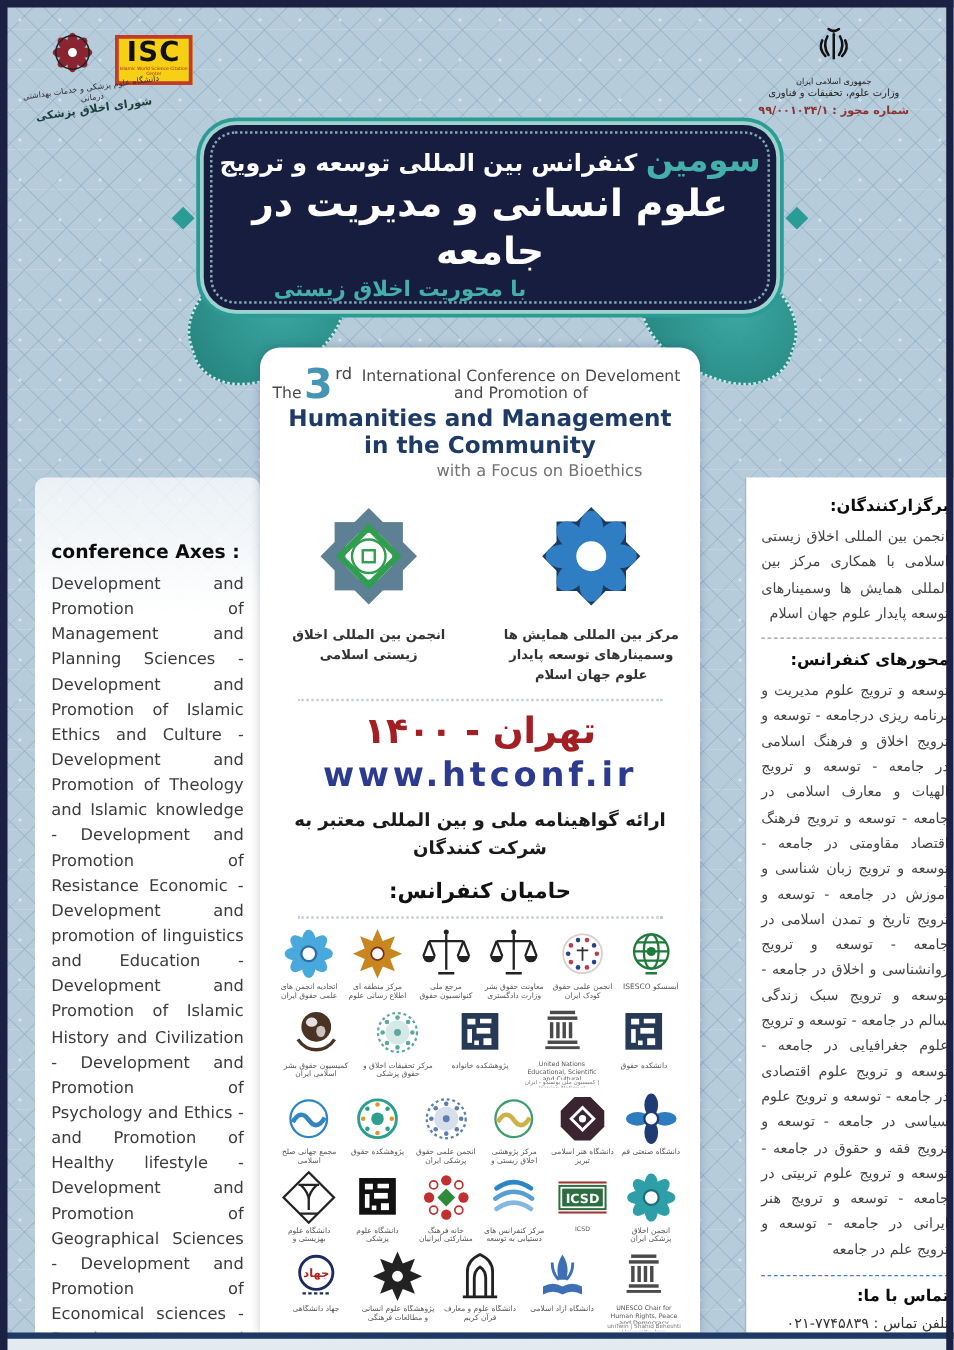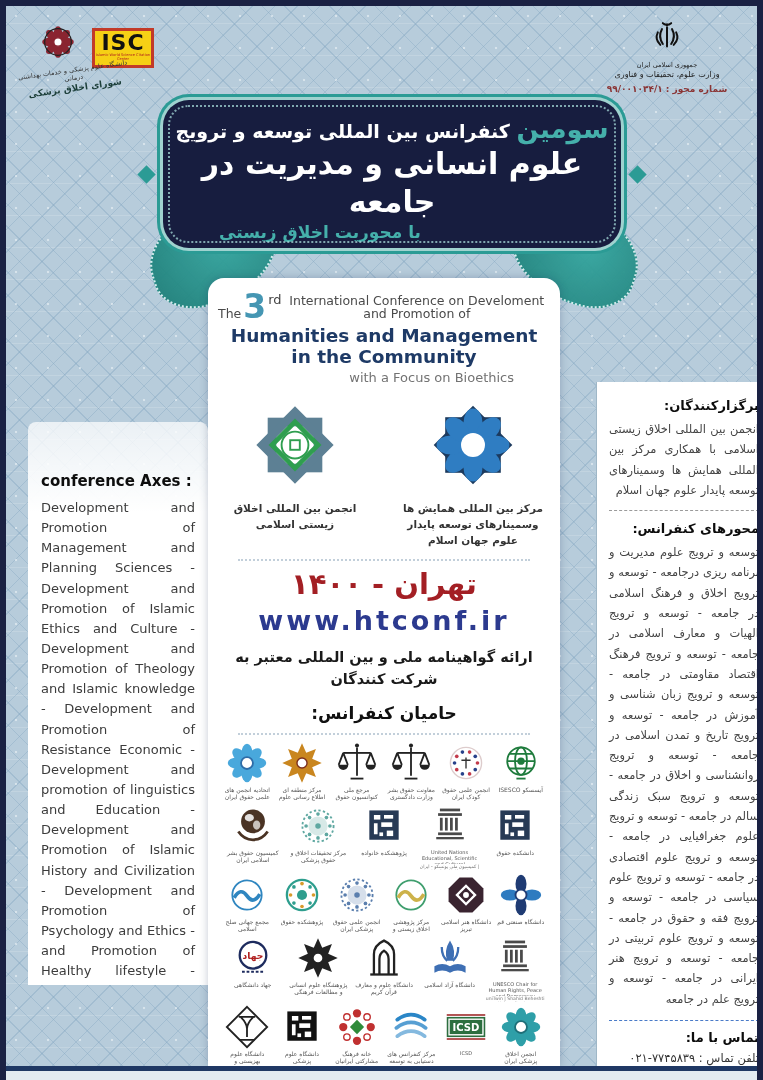--- a/index.html
+++ b/index.html
@@ -42,23 +42,23 @@
   .banner{position:absolute;left:163px;top:100px;width:458px;height:148px;z-index:2;
     background:#171d3f;border-radius:26px;direction:rtl;text-align:center;
     box-shadow:0 0 0 3px rgba(255,255,255,.55),0 0 0 6px #2b9b95;}
   .banner:after{content:"";position:absolute;inset:5px;border:2px dotted rgba(165,215,215,.75);border-radius:20px;pointer-events:none;}
   .b-line1{margin-top:14px;font-size:19px;font-weight:bold;color:#fff;line-height:1.2;}
   .b-line1 .accent{font-size:26px;color:#45b0ab;}
   .b-line2{font-size:30px;font-weight:bold;color:#fff;line-height:1.25;}
   .b-line3{font-size:17px;font-weight:bold;color:#45b0ab;text-align:left;padding-left:56px;margin-top:2px;}
 
   
-  .panel-left{position:absolute;left:28px;top:382px;width:180px;height:563px;z-index:2;
+  .panel-left{position:absolute;left:28px;top:382px;width:180px;height:684px;z-index:2;
     background:linear-gradient(180deg,rgba(255,255,255,.72),#fff 16%);border-radius:8px 8px 0 0;
-    padding:50px 13px 0 13px;box-sizing:border-box;overflow:hidden;margin-top:40px;}
+    padding:50px 13px 0 13px;box-sizing:border-box;overflow:hidden;}
   .axes-heading{font-weight:bold;font-size:15px;color:#0d0d0d;margin-bottom:8px;}
   .axes-body{font-size:13px;color:#3c3c3c;line-height:1.55;text-align:justify;}
 
   .panel-center{position:absolute;left:208px;top:278px;width:352px;height:788px;z-index:2;background:#fff;
     border-radius:16px 16px 0 0;box-shadow:0 0 8px rgba(20,40,80,.25);
     padding:16px 10px 0;box-sizing:border-box;text-align:center;overflow:hidden;}
   .t-row1{display:flex;align-items:flex-end;justify-content:center;gap:2px;color:#4a4a4a;font-size:12.5px;line-height:1;}
   .t-num{font-size:33px;line-height:.8;font-weight:bold;color:#4596b3;}
   .t-ord{font-size:13px;color:#444;position:relative;top:-14px;}
   .t-row2{font-size:18.5px;font-weight:bold;color:#1e3a66;margin-top:5px;}
@@ -453,20 +453,109 @@
                 <circle cx="24" cy="24" r="6" fill="#fff" stroke="#1f3b73" stroke-width="2"></circle>
               </svg>
             </div>
       <div class="cap">دانشگاه صنعتی قم</div>
           </div>
         </div>
         <div class="srow">
           <div class="sp">
             <div class="lg">
               <svg viewBox="0 0 48 48" width="44" height="44" xmlns="http://www.w3.org/2000/svg">
+                <g fill="none" stroke="#222222" stroke-width="2">
+                  <polygon points="24,2 46,24 24,46 2,24"></polygon>
+                  <path d="M15 13h18M17 13q7 7 7 13q0-6 7-13M24 26v9M16 38h16"></path>
+                </g>
+              </svg>
+            </div>
+      <div class="cap">دانشگاه علوم بهزیستی و توانبخشی</div>
+          </div>
+          <div class="sp">
+            <div class="lg">
+              <svg viewBox="0 0 48 48" width="44" height="44" xmlns="http://www.w3.org/2000/svg">
+                <rect x="8" y="7" width="32" height="32" fill="#111111"></rect>
+                <g fill="#fff">
+                  <rect x="13" y="12" width="7" height="5"></rect>
+                  <rect x="24" y="12" width="10" height="4"></rect>
+                  <rect x="13" y="21" width="4" height="12"></rect>
+                  <rect x="21" y="20" width="12" height="5"></rect>
+                  <rect x="27" y="29" width="7" height="6"></rect>
+                  <rect x="19" y="31" width="4" height="4"></rect>
+                </g>
+              </svg>
+            </div>
+      <div class="cap">دانشگاه علوم پزشکی</div>
+          </div>
+          <div class="sp">
+            <div class="lg">
+              <svg viewBox="0 0 48 48" width="44" height="44" xmlns="http://www.w3.org/2000/svg">
+                <rect x="18.5" y="18.5" width="11" height="11" fill="#2e8b3a" transform="rotate(45 24 24)"></rect>
+                <g fill="#c03030">
+                  <circle cx="24" cy="9" r="4.5"></circle>
+                  <circle cx="24" cy="39" r="4.5"></circle>
+                  <circle cx="9" cy="24" r="4.5"></circle>
+                  <circle cx="39" cy="24" r="4.5"></circle>
+                </g>
+                <g fill="none" stroke="#c03030" stroke-width="1.5">
+                  <circle cx="13" cy="13" r="3.5"></circle>
+                  <circle cx="35" cy="13" r="3.5"></circle>
+                  <circle cx="13" cy="35" r="3.5"></circle>
+                  <circle cx="35" cy="35" r="3.5"></circle>
+                </g>
+              </svg>
+            </div>
+      <div class="cap">خانه فرهنگ مشارکتی ایرانیان</div>
+          </div>
+          <div class="sp">
+            <div class="lg">
+              <svg viewBox="0 0 48 48" width="44" height="44" xmlns="http://www.w3.org/2000/svg">
+                <g fill="none" stroke="#1f7fc4" stroke-width="4" stroke-linecap="round">
+                  <path d="M9 16q15-11 30 0" opacity=".95"></path>
+                  <path d="M8 25q16-12 32 0" opacity=".75"></path>
+                  <path d="M9 34q15-11 30 0" opacity=".55"></path>
+                </g>
+              </svg>
+            </div>
+      <div class="cap">مرکز کنفرانس های دستیابی به توسعه پایدار</div>
+          </div>
+          <div class="sp">
+            <div class="lg">
+              <svg viewBox="0 0 48 48" width="44" height="44" xmlns="http://www.w3.org/2000/svg">
+                <rect x="3" y="13" width="42" height="22" fill="#2c6e3f"></rect>
+                <rect x="5.5" y="15.5" width="37" height="17" fill="none" stroke="#fff" stroke-width="1.5"></rect>
+                <text x="24" y="28.5" font-size="11" font-weight="bold" text-anchor="middle" fill="#fff">ICSD</text>
+                <rect x="3" y="10" width="42" height="1.8" fill="#a33333"></rect>
+                <rect x="3" y="36.2" width="42" height="1.8" fill="#a33333"></rect>
+              </svg>
+            </div>
+      <div class="cap en">ICSD</div>
+          </div>
+          <div class="sp">
+            <div class="lg">
+              <svg viewBox="0 0 48 48" width="44" height="44" xmlns="http://www.w3.org/2000/svg">
+                <ellipse cx="24" cy="13" rx="6" ry="10" fill="#2e9fa8" transform="rotate(0 24 24)"></ellipse>
+                <ellipse cx="24" cy="13" rx="6" ry="10" fill="#2e9fa8" transform="rotate(45 24 24)"></ellipse>
+                <ellipse cx="24" cy="13" rx="6" ry="10" fill="#2e9fa8" transform="rotate(90 24 24)"></ellipse>
+                <ellipse cx="24" cy="13" rx="6" ry="10" fill="#2e9fa8" transform="rotate(135 24 24)"></ellipse>
+                <ellipse cx="24" cy="13" rx="6" ry="10" fill="#2e9fa8" transform="rotate(180 24 24)"></ellipse>
+                <ellipse cx="24" cy="13" rx="6" ry="10" fill="#2e9fa8" transform="rotate(225 24 24)"></ellipse>
+                <ellipse cx="24" cy="13" rx="6" ry="10" fill="#2e9fa8" transform="rotate(270 24 24)"></ellipse>
+                <ellipse cx="24" cy="13" rx="6" ry="10" fill="#2e9fa8" transform="rotate(315 24 24)"></ellipse>
+                <circle cx="24" cy="24" r="6.5" fill="#fff" stroke="#1e6f78" stroke-width="2"></circle>
+              </svg>
+            </div>
+      <div class="cap">انجمن اخلاق پزشکی ایران</div>
+          </div>
+        </div>
+        <div class="srow">
+          <div class="sp">
+            <div class="lg">
+              <svg viewBox="0 0 48 48" width="44" height="44" xmlns="http://www.w3.org/2000/svg">
                 <circle cx="24" cy="21" r="14.5" fill="none" stroke="#1d2b5e" stroke-width="2.5"></circle>
                 <text x="24" y="25" font-size="10" font-weight="bold" text-anchor="middle" fill="#b02020">جهاد</text>
                 <path d="M12 39h24" stroke="#1d2b5e" stroke-width="2" stroke-dasharray="3 2"></path>
               </svg>
             </div>
       <div class="cap">جهاد دانشگاهی</div>
           </div>
           <div class="sp">
             <div class="lg">
               <svg viewBox="0 0 48 48" width="44" height="44" xmlns="http://www.w3.org/2000/svg">
@@ -508,109 +597,20 @@
                   <rect x="18.5" y="15" width="3" height="14"></rect>
                   <rect x="24" y="15" width="3" height="14"></rect>
                   <rect x="29.5" y="15" width="3" height="14"></rect>
                   <rect x="11" y="31" width="26" height="3"></rect>
                   <rect x="9" y="36" width="30" height="2.5"></rect>
                 </g>
               </svg>
             </div>
       <div class="cap en">UNESCO Chair for Human Rights, Peace and Democracy</div>
             <div class="cap2">uniTwin | Shahid Beheshti University, Iran</div>
-          </div>
-        </div>
-        <div class="srow">
-          <div class="sp">
-            <div class="lg">
-              <svg viewBox="0 0 48 48" width="44" height="44" xmlns="http://www.w3.org/2000/svg">
-                <g fill="none" stroke="#222222" stroke-width="2">
-                  <polygon points="24,2 46,24 24,46 2,24"></polygon>
-                  <path d="M15 13h18M17 13q7 7 7 13q0-6 7-13M24 26v9M16 38h16"></path>
-                </g>
-              </svg>
-            </div>
-      <div class="cap">دانشگاه علوم بهزیستی و توانبخشی</div>
-          </div>
-          <div class="sp">
-            <div class="lg">
-              <svg viewBox="0 0 48 48" width="44" height="44" xmlns="http://www.w3.org/2000/svg">
-                <rect x="8" y="7" width="32" height="32" fill="#111111"></rect>
-                <g fill="#fff">
-                  <rect x="13" y="12" width="7" height="5"></rect>
-                  <rect x="24" y="12" width="10" height="4"></rect>
-                  <rect x="13" y="21" width="4" height="12"></rect>
-                  <rect x="21" y="20" width="12" height="5"></rect>
-                  <rect x="27" y="29" width="7" height="6"></rect>
-                  <rect x="19" y="31" width="4" height="4"></rect>
-                </g>
-              </svg>
-            </div>
-      <div class="cap">دانشگاه علوم پزشکی</div>
-          </div>
-          <div class="sp">
-            <div class="lg">
-              <svg viewBox="0 0 48 48" width="44" height="44" xmlns="http://www.w3.org/2000/svg">
-                <rect x="18.5" y="18.5" width="11" height="11" fill="#2e8b3a" transform="rotate(45 24 24)"></rect>
-                <g fill="#c03030">
-                  <circle cx="24" cy="9" r="4.5"></circle>
-                  <circle cx="24" cy="39" r="4.5"></circle>
-                  <circle cx="9" cy="24" r="4.5"></circle>
-                  <circle cx="39" cy="24" r="4.5"></circle>
-                </g>
-                <g fill="none" stroke="#c03030" stroke-width="1.5">
-                  <circle cx="13" cy="13" r="3.5"></circle>
-                  <circle cx="35" cy="13" r="3.5"></circle>
-                  <circle cx="13" cy="35" r="3.5"></circle>
-                  <circle cx="35" cy="35" r="3.5"></circle>
-                </g>
-              </svg>
-            </div>
-      <div class="cap">خانه فرهنگ مشارکتی ایرانیان</div>
-          </div>
-          <div class="sp">
-            <div class="lg">
-              <svg viewBox="0 0 48 48" width="44" height="44" xmlns="http://www.w3.org/2000/svg">
-                <g fill="none" stroke="#1f7fc4" stroke-width="4" stroke-linecap="round">
-                  <path d="M9 16q15-11 30 0" opacity=".95"></path>
-                  <path d="M8 25q16-12 32 0" opacity=".75"></path>
-                  <path d="M9 34q15-11 30 0" opacity=".55"></path>
-                </g>
-              </svg>
-            </div>
-      <div class="cap">مرکز کنفرانس های دستیابی به توسعه پایدار</div>
-          </div>
-          <div class="sp">
-            <div class="lg">
-              <svg viewBox="0 0 48 48" width="44" height="44" xmlns="http://www.w3.org/2000/svg">
-                <rect x="3" y="13" width="42" height="22" fill="#2c6e3f"></rect>
-                <rect x="5.5" y="15.5" width="37" height="17" fill="none" stroke="#fff" stroke-width="1.5"></rect>
-                <text x="24" y="28.5" font-size="11" font-weight="bold" text-anchor="middle" fill="#fff">ICSD</text>
-                <rect x="3" y="10" width="42" height="1.8" fill="#a33333"></rect>
-                <rect x="3" y="36.2" width="42" height="1.8" fill="#a33333"></rect>
-              </svg>
-            </div>
-      <div class="cap en">ICSD</div>
-          </div>
-          <div class="sp">
-            <div class="lg">
-              <svg viewBox="0 0 48 48" width="44" height="44" xmlns="http://www.w3.org/2000/svg">
-                <ellipse cx="24" cy="13" rx="6" ry="10" fill="#2e9fa8" transform="rotate(0 24 24)"></ellipse>
-                <ellipse cx="24" cy="13" rx="6" ry="10" fill="#2e9fa8" transform="rotate(45 24 24)"></ellipse>
-                <ellipse cx="24" cy="13" rx="6" ry="10" fill="#2e9fa8" transform="rotate(90 24 24)"></ellipse>
-                <ellipse cx="24" cy="13" rx="6" ry="10" fill="#2e9fa8" transform="rotate(135 24 24)"></ellipse>
-                <ellipse cx="24" cy="13" rx="6" ry="10" fill="#2e9fa8" transform="rotate(180 24 24)"></ellipse>
-                <ellipse cx="24" cy="13" rx="6" ry="10" fill="#2e9fa8" transform="rotate(225 24 24)"></ellipse>
-                <ellipse cx="24" cy="13" rx="6" ry="10" fill="#2e9fa8" transform="rotate(270 24 24)"></ellipse>
-                <ellipse cx="24" cy="13" rx="6" ry="10" fill="#2e9fa8" transform="rotate(315 24 24)"></ellipse>
-                <circle cx="24" cy="24" r="6.5" fill="#fff" stroke="#1e6f78" stroke-width="2"></circle>
-              </svg>
-            </div>
-      <div class="cap">انجمن اخلاق پزشکی ایران</div>
           </div>
         </div>
       </div>
   </div>
 
   <div class="panel-right">
     <div class="fa-h">برگزارکنندگان:</div>
     <div class="fa-p">انجمن بین المللی اخلاق زیستی اسلامی با همکاری مرکز بین المللی همایش ها وسمینارهای توسعه پایدار علوم جهان اسلام</div>
     <div class="sep-gray"></div>
     <div class="fa-h">محورهای کنفرانس:</div>

